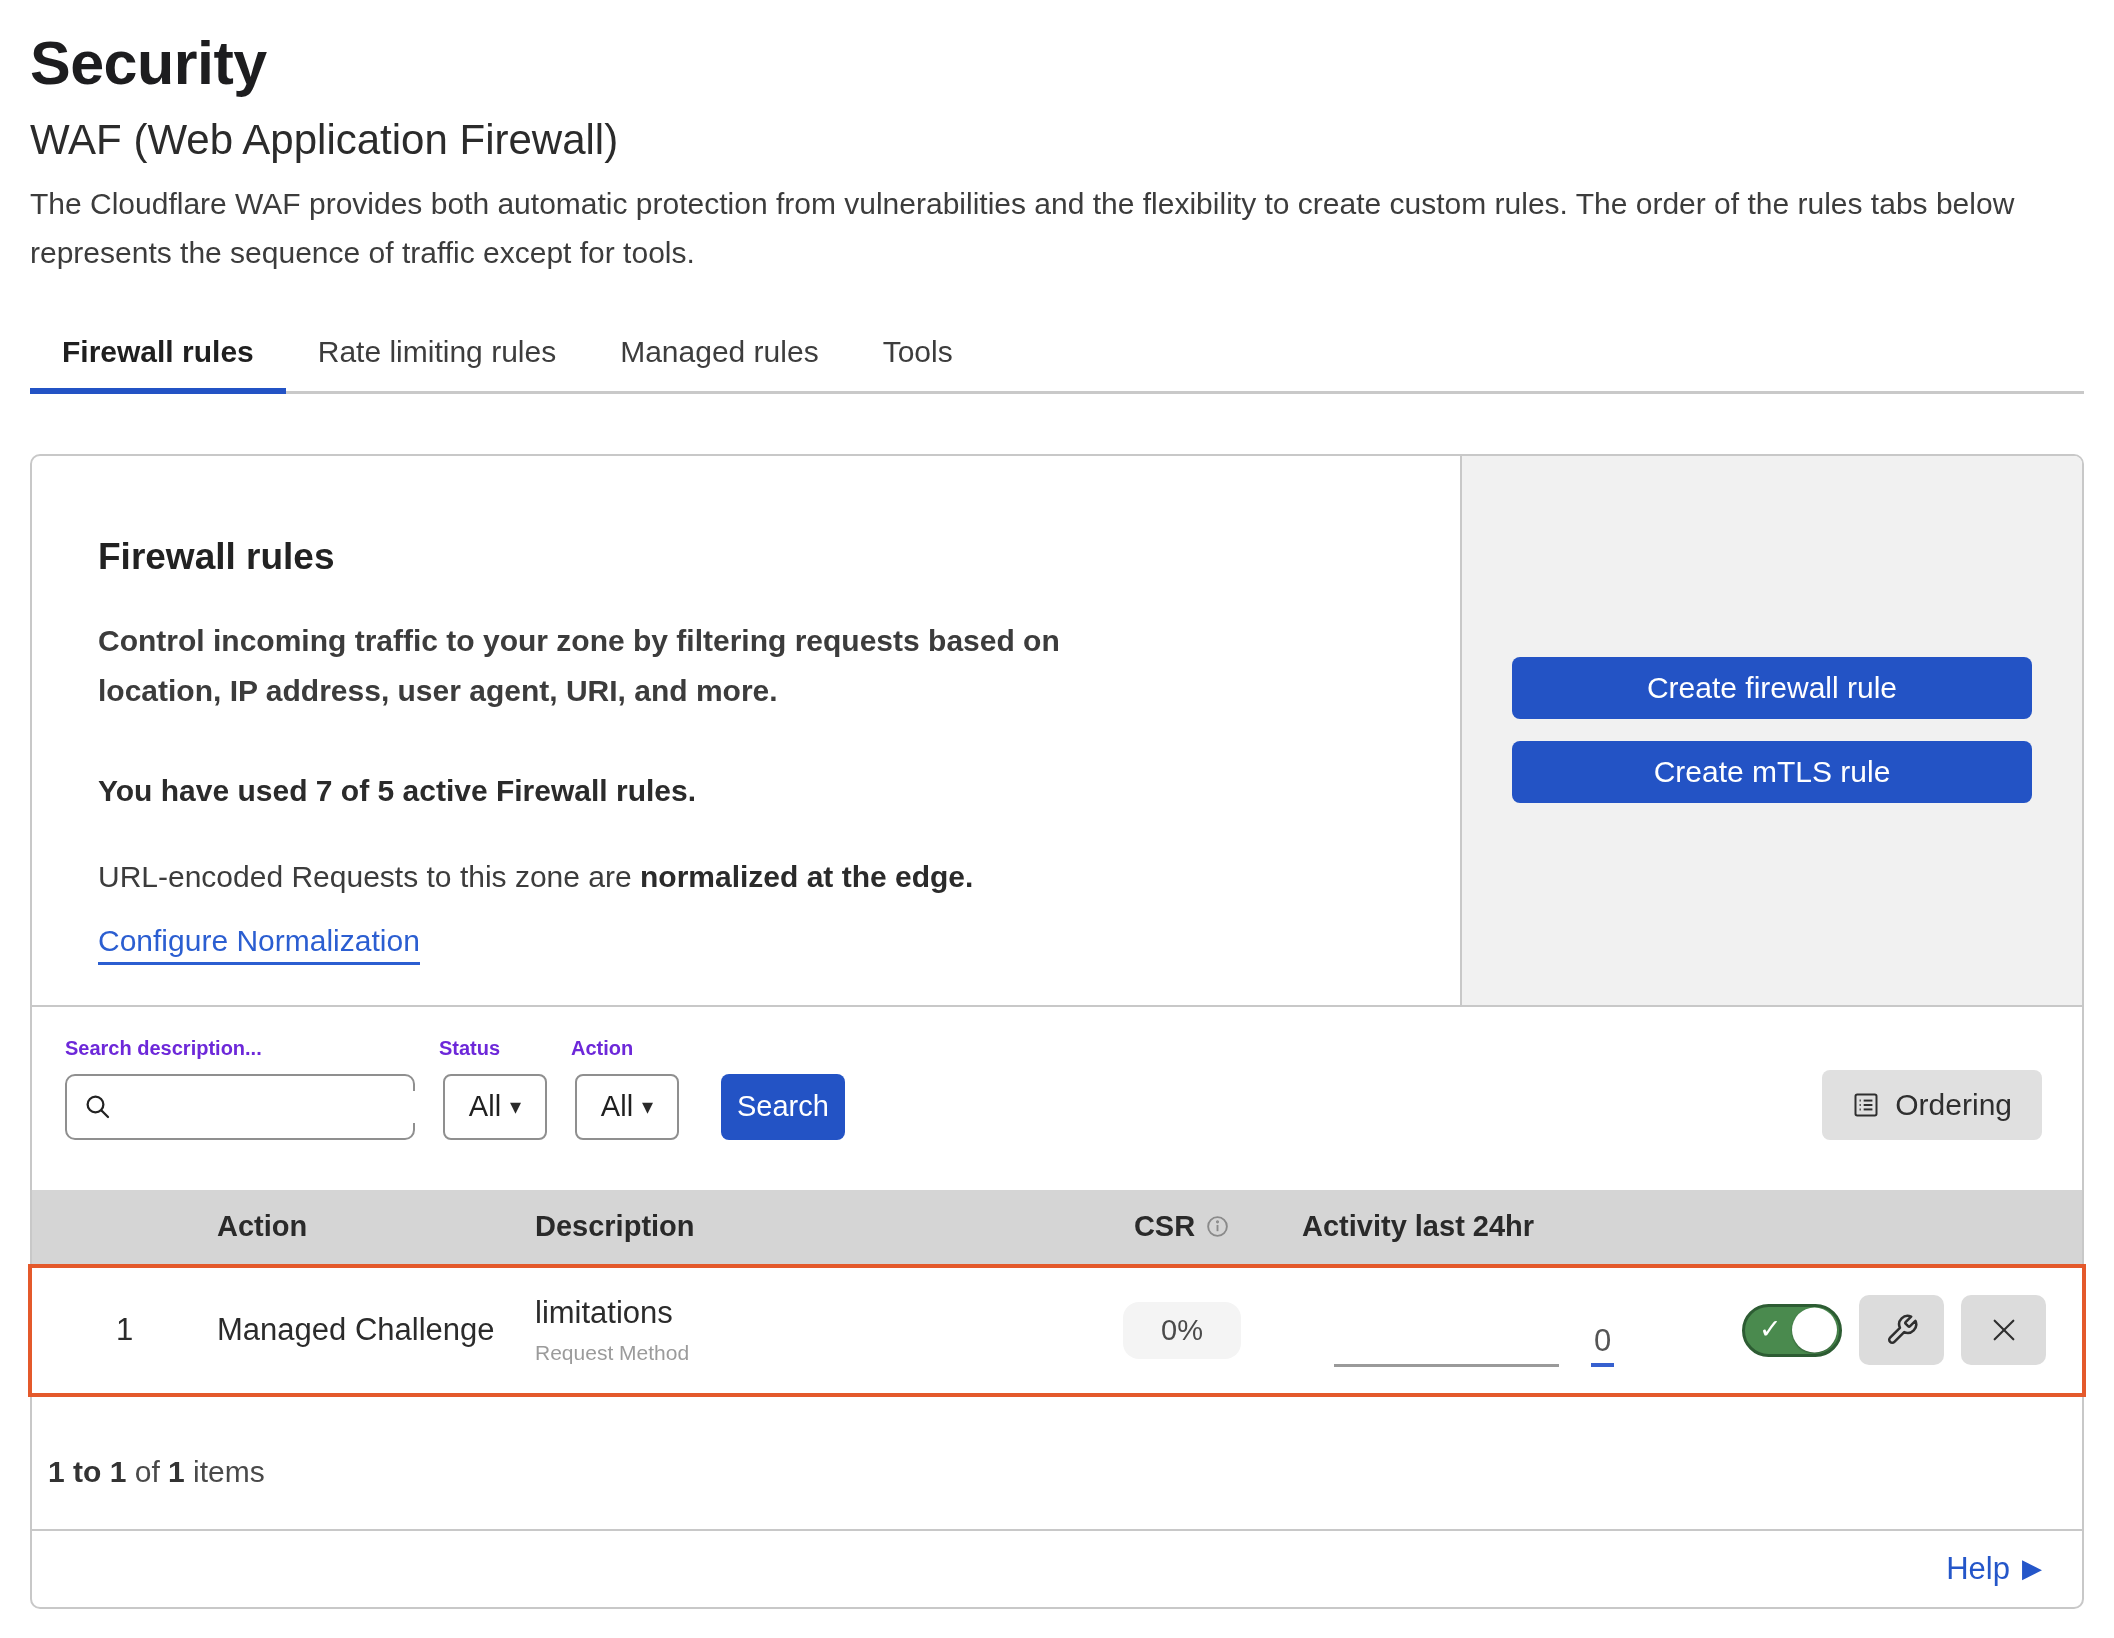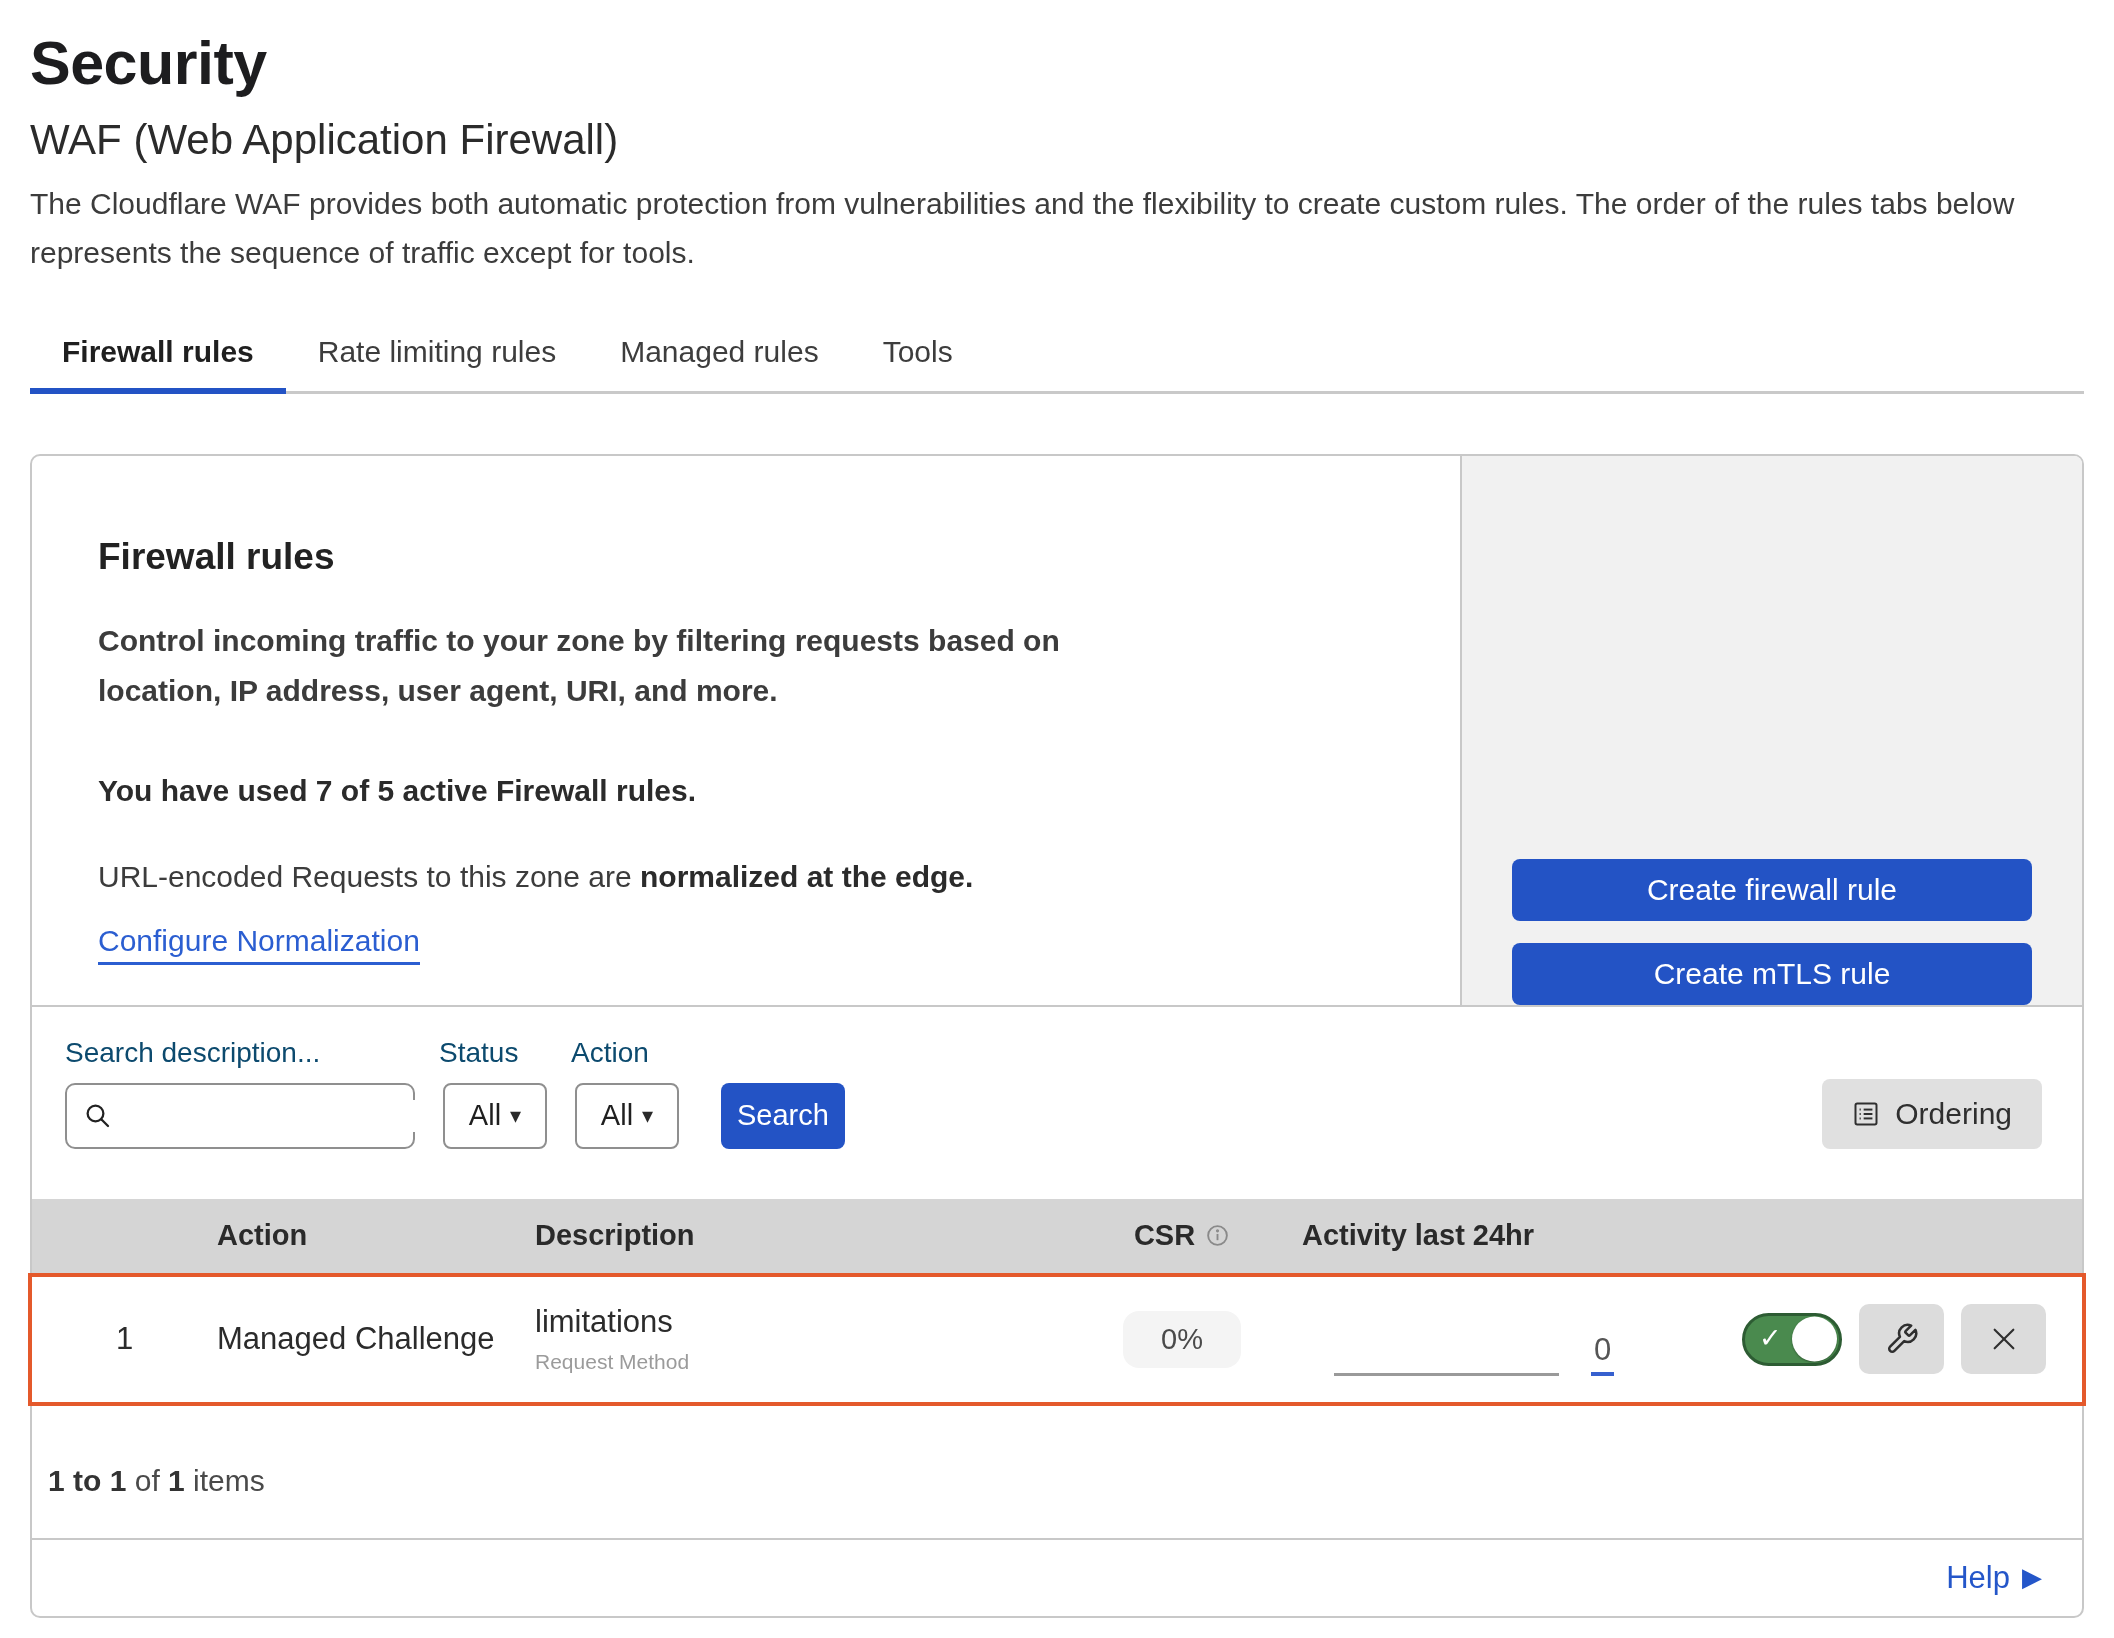--- a/index.html
+++ b/index.html
@@ -29,28 +29,28 @@
   .card-top-left { flex:1; padding:80px 60px 40px 66px; }
   .card-h3 { font-size:37px; font-weight:700; color:#222; }
   .card-body { font-size:30px; line-height:1.66; color:#3c3c3c; margin-top:38px; max-width:1000px;font-weight:bold; }
   .usage { font-size:30px; font-weight:700; color:#2b2b2b; margin-top:58px; }
   .norm { font-size:30px; color:#3c3c3c; margin-top:52px; }
   .norm b { color:#2b2b2b; }
   .norm-link { display:inline-block; margin-top:30px; font-size:30px; color:#2b5ed1; border-bottom:3px solid #2b5ed1; padding-bottom:4px; cursor:pointer; }
 
   .card-top-right { width:622px; background:#f1f1f1; border-left:2px solid #c8c8c8;
                     border-top-right-radius:8px; display:flex; flex-direction:column;
-                    justify-content:flex-end; gap:22px; padding:0 50px; }
+                    justify-content:center; gap:22px; padding:0 50px; }
   .btn-primary { display:block; width:100%; height:62px; background:#2353c5; color:#fff;
                  font-size:30px; font-family:inherit; border:none; border-radius:8px; cursor:pointer; }
 
   
   .filters { display:flex; align-items:flex-end; padding:30px 40px 50px 33px; }
   .fgroup { display:flex; flex-direction:column; }
-  .flabel { font-size:28px; color:#0c4a6e; margin-bottom:14px; }
+  .flabel { font-size:20px; color:#6d28d9; margin-bottom:14px;font-weight:bold; }
   .search-box { width:350px; height:66px; border:2px solid #8f8f8f; border-radius:10px;
                 display:flex; align-items:center; padding:0 16px; background:#fff; }
   .search-box input { border:none; outline:none; flex:1; font-size:28px; font-family:inherit; margin-left:12px; }
   .dropdown { width:104px; height:66px; border:2px solid #8f8f8f; border-radius:8px; background:#fff;
               display:flex; align-items:center; justify-content:center; gap:9px;
               font-size:29px; color:#1f1f1f; margin-left:28px; cursor:pointer; }
   .caret { font-size:22px; color:#2a2a2a; }
   .btn-search { height:66px; padding:0 16px; margin-left:42px; background:#2353c5; color:#fff;
                 font-size:29px; font-family:inherit; border:none; border-radius:8px; cursor:pointer; }
   .btn-ordering { margin-left:auto; height:70px; padding:0 30px; background:#e0e0e0; border:none;

